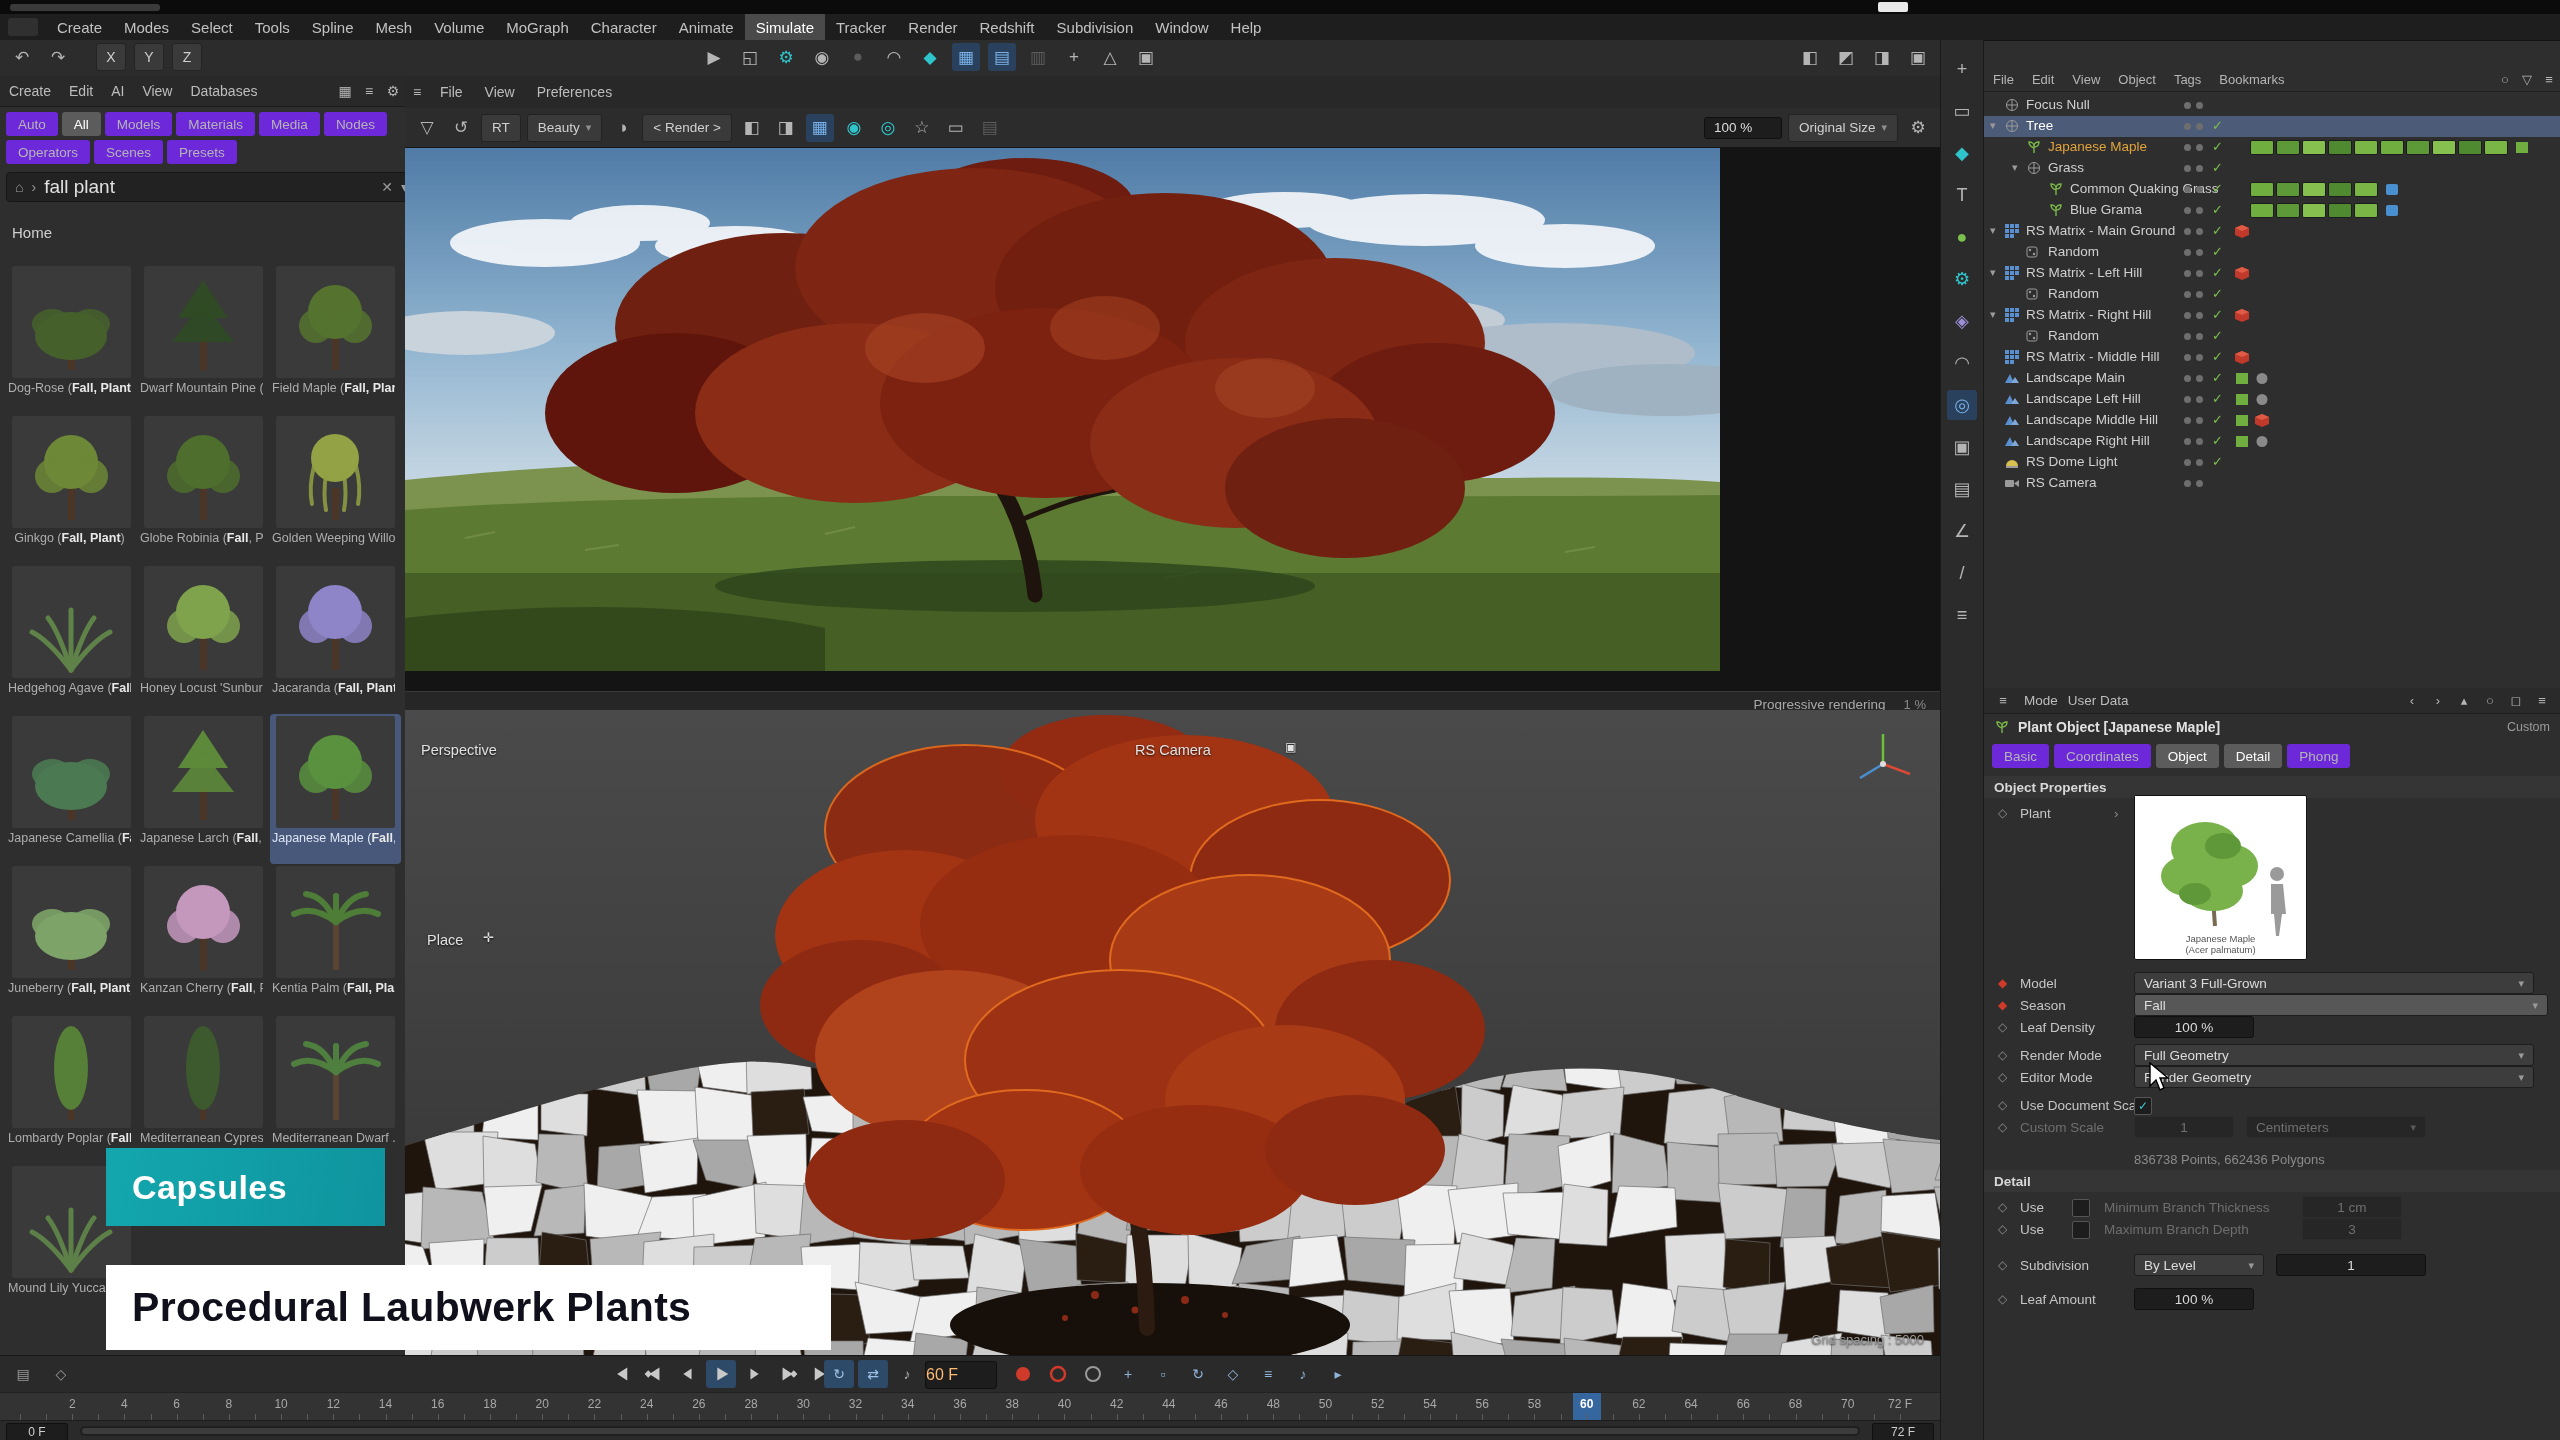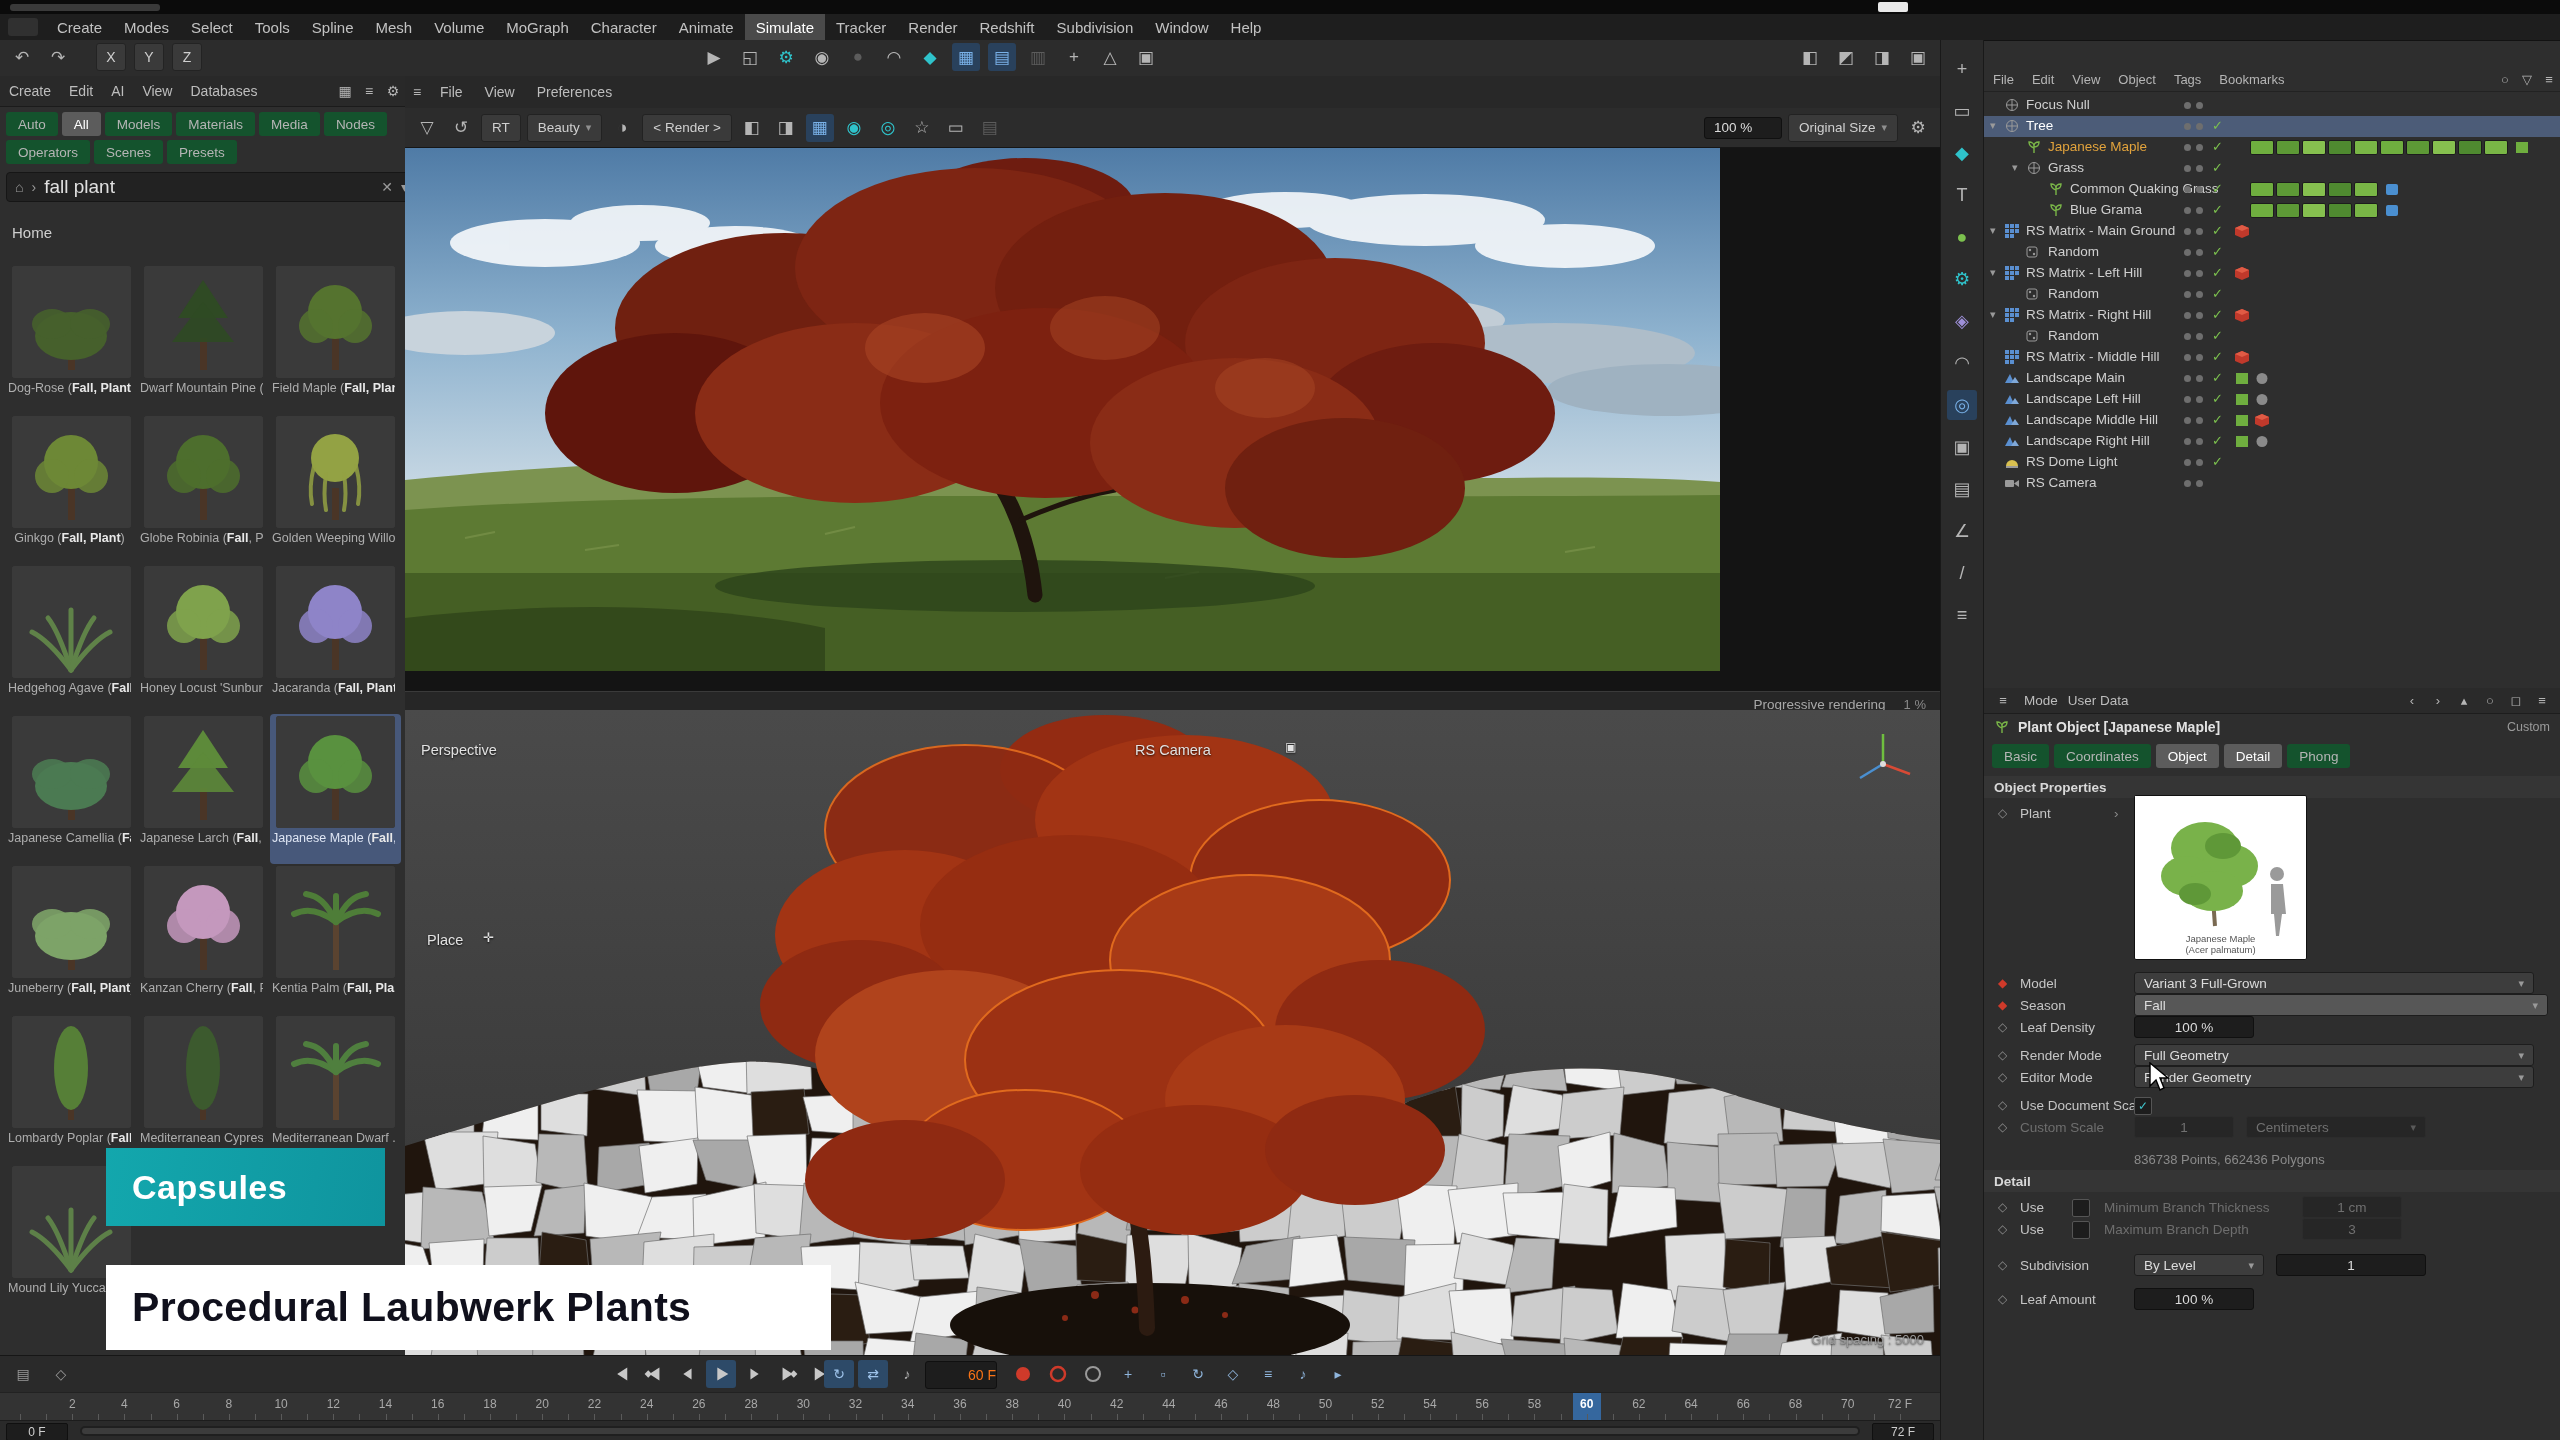--- a/index.html
+++ b/index.html
@@ -26,21 +26,21 @@
   .ico.purple{color:#9d8fd8;}
   .ico.dim{color:#5c5c5c;}
   .axisbtn{width:28px;height:26px;background:#3a3a3a;border:1px solid #232323;border-radius:3px;display:flex;align-items:center;justify-content:center;color:#cfcfcf;font-size:14px;}
   
   .asset-browser{position:absolute;left:0;top:76px;width:405px;height:1279px;background:#2e2e2e;border-right:1px solid #151515;}
   .ab-menus{position:absolute;left:0;top:0;width:405px;height:30px;display:flex;align-items:center;background:#292929;border-bottom:1px solid #1b1b1b;}
   .ab-menu-item{padding:0 9px;font-size:14px;color:#bdbdbd;}
   .ab-view-icons{margin-left:auto;display:flex;}
   .ab-view-icons .ico{width:24px;height:24px;font-size:14px;}
   .chiprow{position:absolute;left:6px;display:flex;gap:4px;}
-  .chip{height:24px;padding:0 12px;background:#14532d;border-radius:3px;display:flex;align-items:center;font-size:13.5px;color:#b5b5b5;}
+  .chip{height:24px;padding:0 12px;background:#6d28d9;border-radius:3px;display:flex;align-items:center;font-size:13.5px;color:#b5b5b5;}
   .chip.active{background:#5c5c5c;color:#fff;}
   .ab-search{position:absolute;left:6px;top:96px;width:393px;height:28px;background:#222;border:1px solid #161616;border-radius:4px;display:flex;align-items:center;padding:0 8px;gap:8px;}
   .ab-search .txt{font-size:19px;color:#e0e0e0;}
   .smallico{color:#9a9a9a;font-size:14px;}
   .ab-home{position:absolute;left:12px;top:148px;font-size:15px;color:#cfcfcf;}
   .ab-grid{position:absolute;left:6px;top:188px;width:399px;}
   .asset{position:absolute;width:127px;height:146px;border-radius:4px;padding:2px;}
   .asset.selected{background:#47587a;}
   .asset .thumb{width:119px;height:112px;background:#3a3a3a;border-radius:3px;overflow:hidden;margin:0 auto;}
   .asset .alabel{margin-top:3px;font-size:12.5px;color:#aeaeae;text-align:center;white-space:nowrap;overflow:hidden;width:123px;}
@@ -59,21 +59,21 @@
   .rv-progress .pval{font-size:13px;color:#8a8a8a;}
   
   .viewport{position:absolute;left:405px;top:710px;width:1535px;height:645px;overflow:hidden;background:linear-gradient(#4a4a4a,#343434);}
   .vp-label{position:absolute;font-size:14.5px;color:#e2e2e2;text-shadow:0 1px 2px rgba(0,0,0,.8);}
   .vp-hud{position:absolute;right:16px;bottom:8px;font-size:13px;color:#9a9a9a;text-shadow:0 1px 2px rgba(0,0,0,.8);}
   
   .anim-bar{position:absolute;left:0;top:1355px;width:1940px;height:37px;background:#2a2a2a;border-top:1px solid #161616;}
   .tbtn{width:30px;height:28px;display:flex;align-items:center;justify-content:center;border-radius:3px;}
   .tbtn svg{display:block;}
   .tbtn.activeblue{background:#2d4a68;}
-  .framefield{position:absolute;left:925px;top:5px;width:70px;height:26px;background:#1d1d1d;border:1px solid #101010;border-radius:3px;display:flex;align-items:center;justify-content:flex-end;font-size:14px;color:#f97316;}
+  .framefield{position:absolute;left:925px;top:5px;width:70px;height:26px;background:#1d1d1d;border:1px solid #101010;border-radius:3px;display:flex;align-items:center;justify-content:flex-start;font-size:16px;color:#fdba74;}
   .ruler{position:absolute;left:0;top:1392px;width:1940px;height:28px;background:#333;border-top:1px solid #222;}
   .tick-label{position:absolute;top:4px;font-size:12px;color:#a8a8a8;transform:translateX(-50%);}
   .tick{position:absolute;bottom:0;width:1px;height:7px;background:#5a5a5a;}
   .curmarker{position:absolute;top:0;height:28px;background:#35679e;}
   .range-row{position:absolute;left:0;top:1420px;width:1940px;height:20px;background:#2a2a2a;border-top:1px solid #1c1c1c;}
   .rangefield{position:absolute;top:2px;width:60px;height:16px;background:#1d1d1d;border:1px solid #101010;border-radius:2px;display:flex;align-items:center;justify-content:center;font-size:12px;color:#cfcfcf;}
   .rangetrack{position:absolute;left:80px;top:5px;width:1780px;height:10px;background:#1f1f1f;border-radius:5px;}
   .rangetrack .bar{position:absolute;left:2px;top:2px;right:2px;height:6px;background:#3c3c3c;border-radius:3px;}
   
   .right-strip{position:absolute;left:1940px;top:40px;width:44px;height:1400px;background:#2b2b2b;border-left:1px solid #191919;border-right:1px solid #191919;display:flex;flex-direction:column;align-items:center;padding-top:14px;gap:12px;box-sizing:border-box;}

